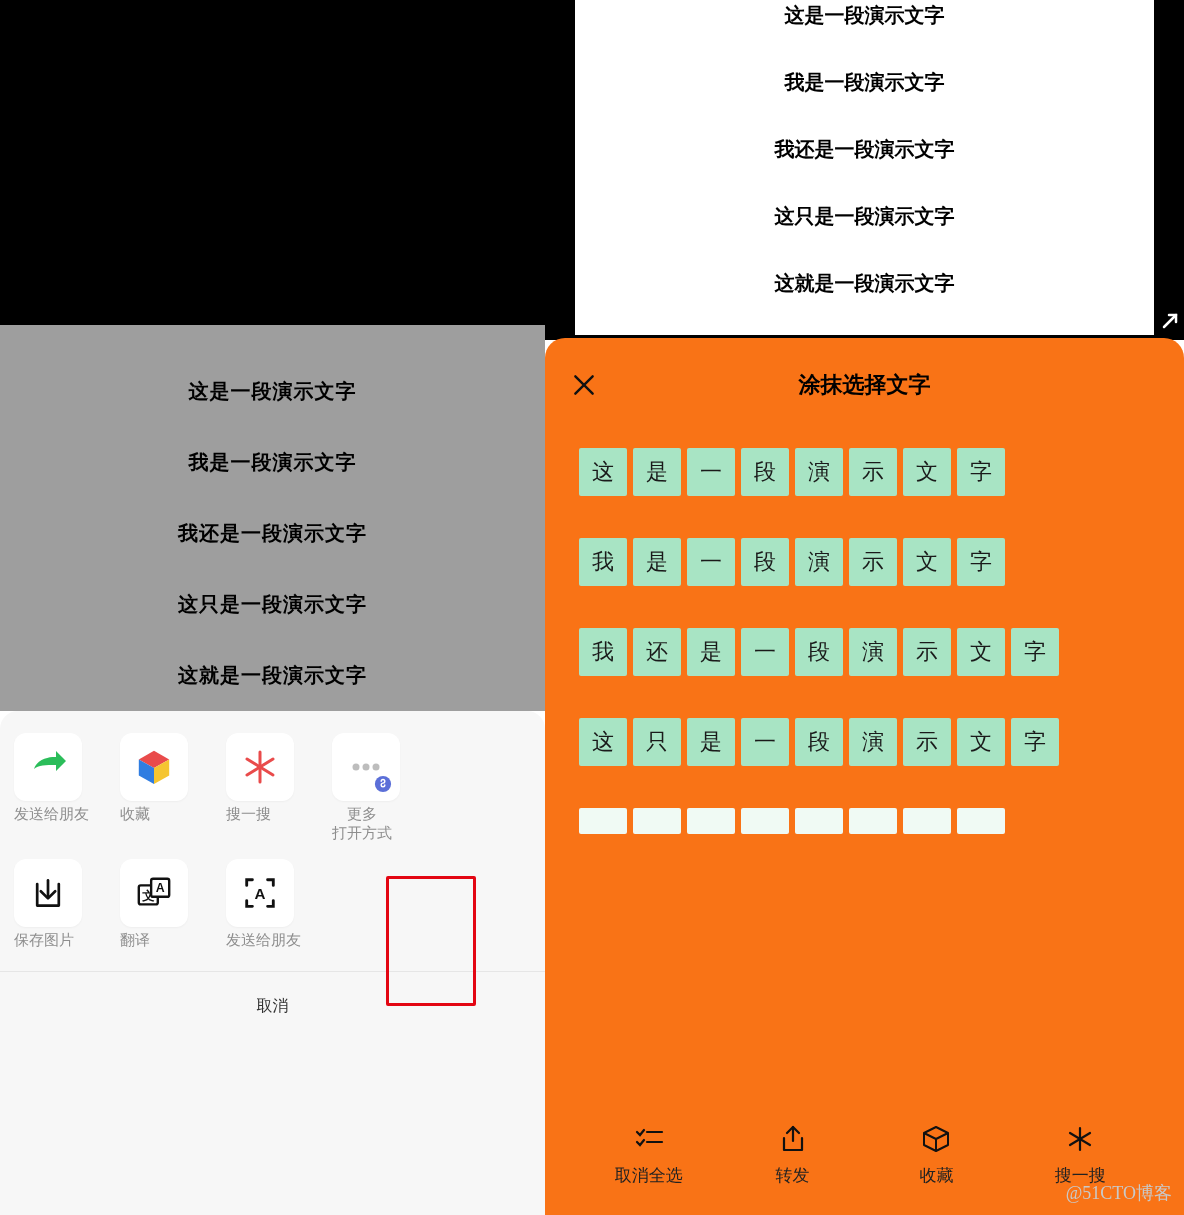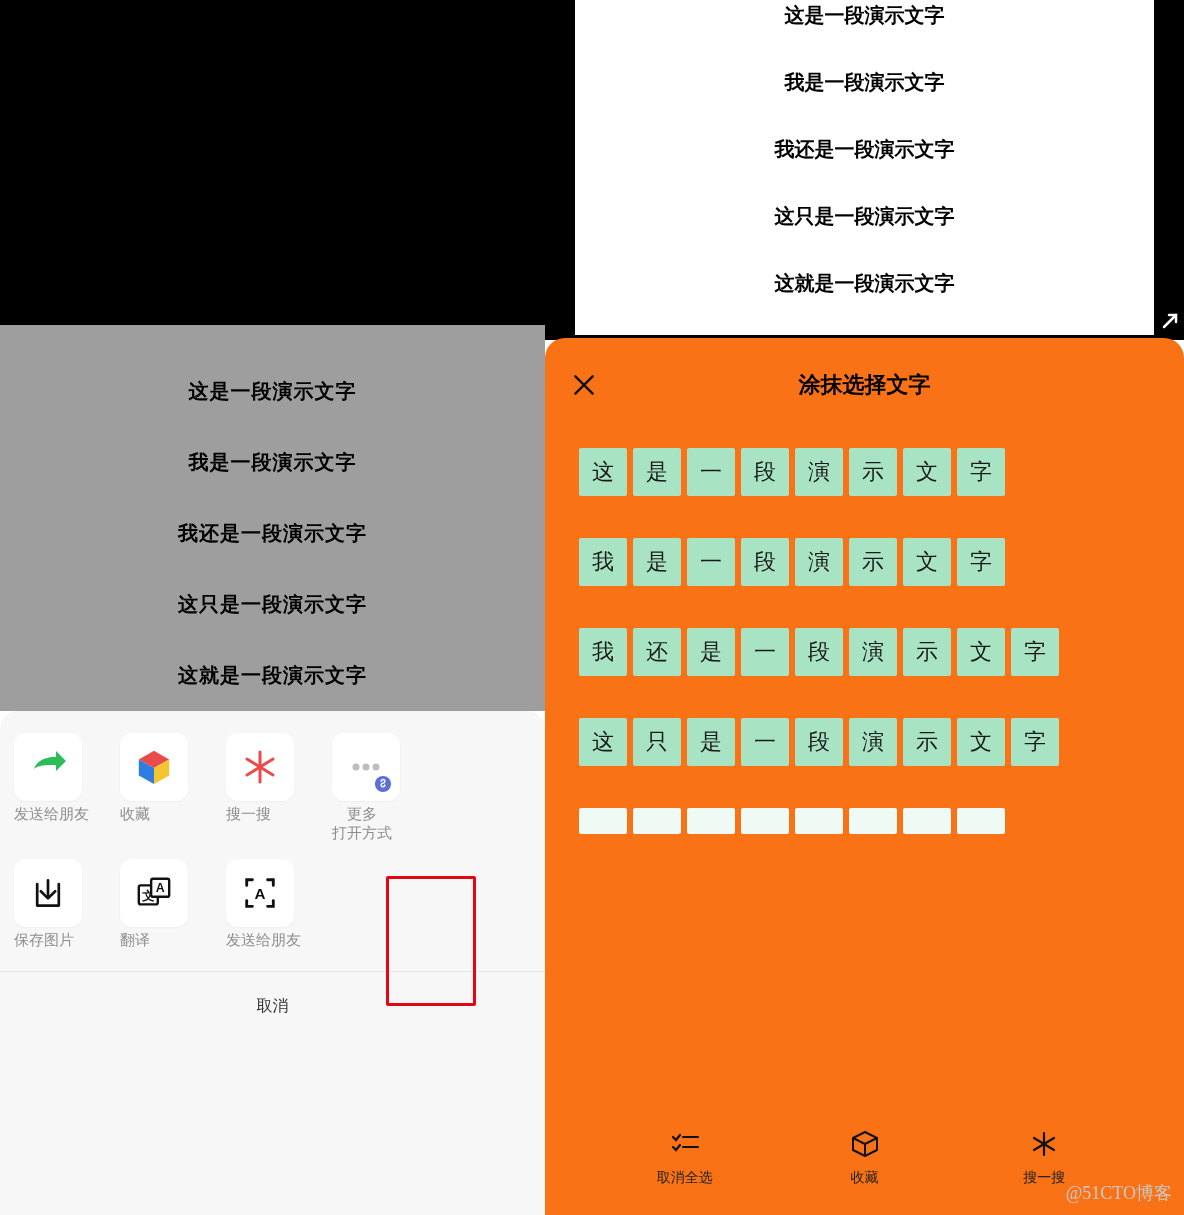--- a/index.html
+++ b/index.html
@@ -101,21 +101,21 @@
     font-family:"KaiTi","STKaiti",serif;
     border-radius:2px;
   }
   .r-bottom {
     display:flex; justify-content:space-evenly; align-items:center;
     padding:16px 10px 28px; border-top:1px solid transparent;
   }
   .r-act { display:flex; flex-direction:column; align-items:center; gap:10px; width:100px;}
   .r-act .icn { height:30px; display:flex; align-items:center; justify-content:center;}
   .r-act .lbl {
-    font-size:14px; color:#222;
+    font-size:17px; color:#222;
     font-family:Liberation Sans, sans-serif;
   }
   .ghost-row { display:flex; gap:6px; }
   .ghost-box {
     width:48px; height:26px; background:#f0faf4; border-radius:2px;
   }
 
   .watermark {
     position:absolute; right:12px; bottom:10px;
     color:#c9c9c9; font-size:18px;
@@ -341,20 +341,30 @@
                 <path d="M3 6l3 3 4-5"></path>
                 <line x1="13" y1="6" x2="28" y2="6"></line>
                 <path d="M3 16l3 3 4-5"></path>
                 <line x1="13" y1="16" x2="28" y2="16"></line>
               </svg>
           </div>
           <div class="lbl">取消全选</div>
         </div>
         <div class="r-act">
           <div class="icn">
+            <svg width="26" height="28" viewBox="0 0 26 28" stroke="#111" stroke-width="2.2" fill="none" stroke-linecap="round" stroke-linejoin="round">
+                <path d="M13 2v14"></path>
+                <path d="M7 8l6-6 6 6"></path>
+                <path d="M4 13v12h18V13"></path>
+              </svg>
+          </div>
+          <div class="lbl">转发</div>
+        </div>
+        <div class="r-act">
+          <div class="icn">
             <svg width="28" height="28" viewBox="0 0 28 28" stroke="#111" stroke-width="2" fill="none" stroke-linejoin="round">
                 <polygon points="14,2 26,8 26,20 14,26 2,20 2,8"></polygon>
                 <path d="M2 8l12 6 12-6"></path>
                 <path d="M14 14v12"></path>
               </svg>
           </div>
           <div class="lbl">收藏</div>
         </div>
         <div class="r-act">
           <div class="icn">

